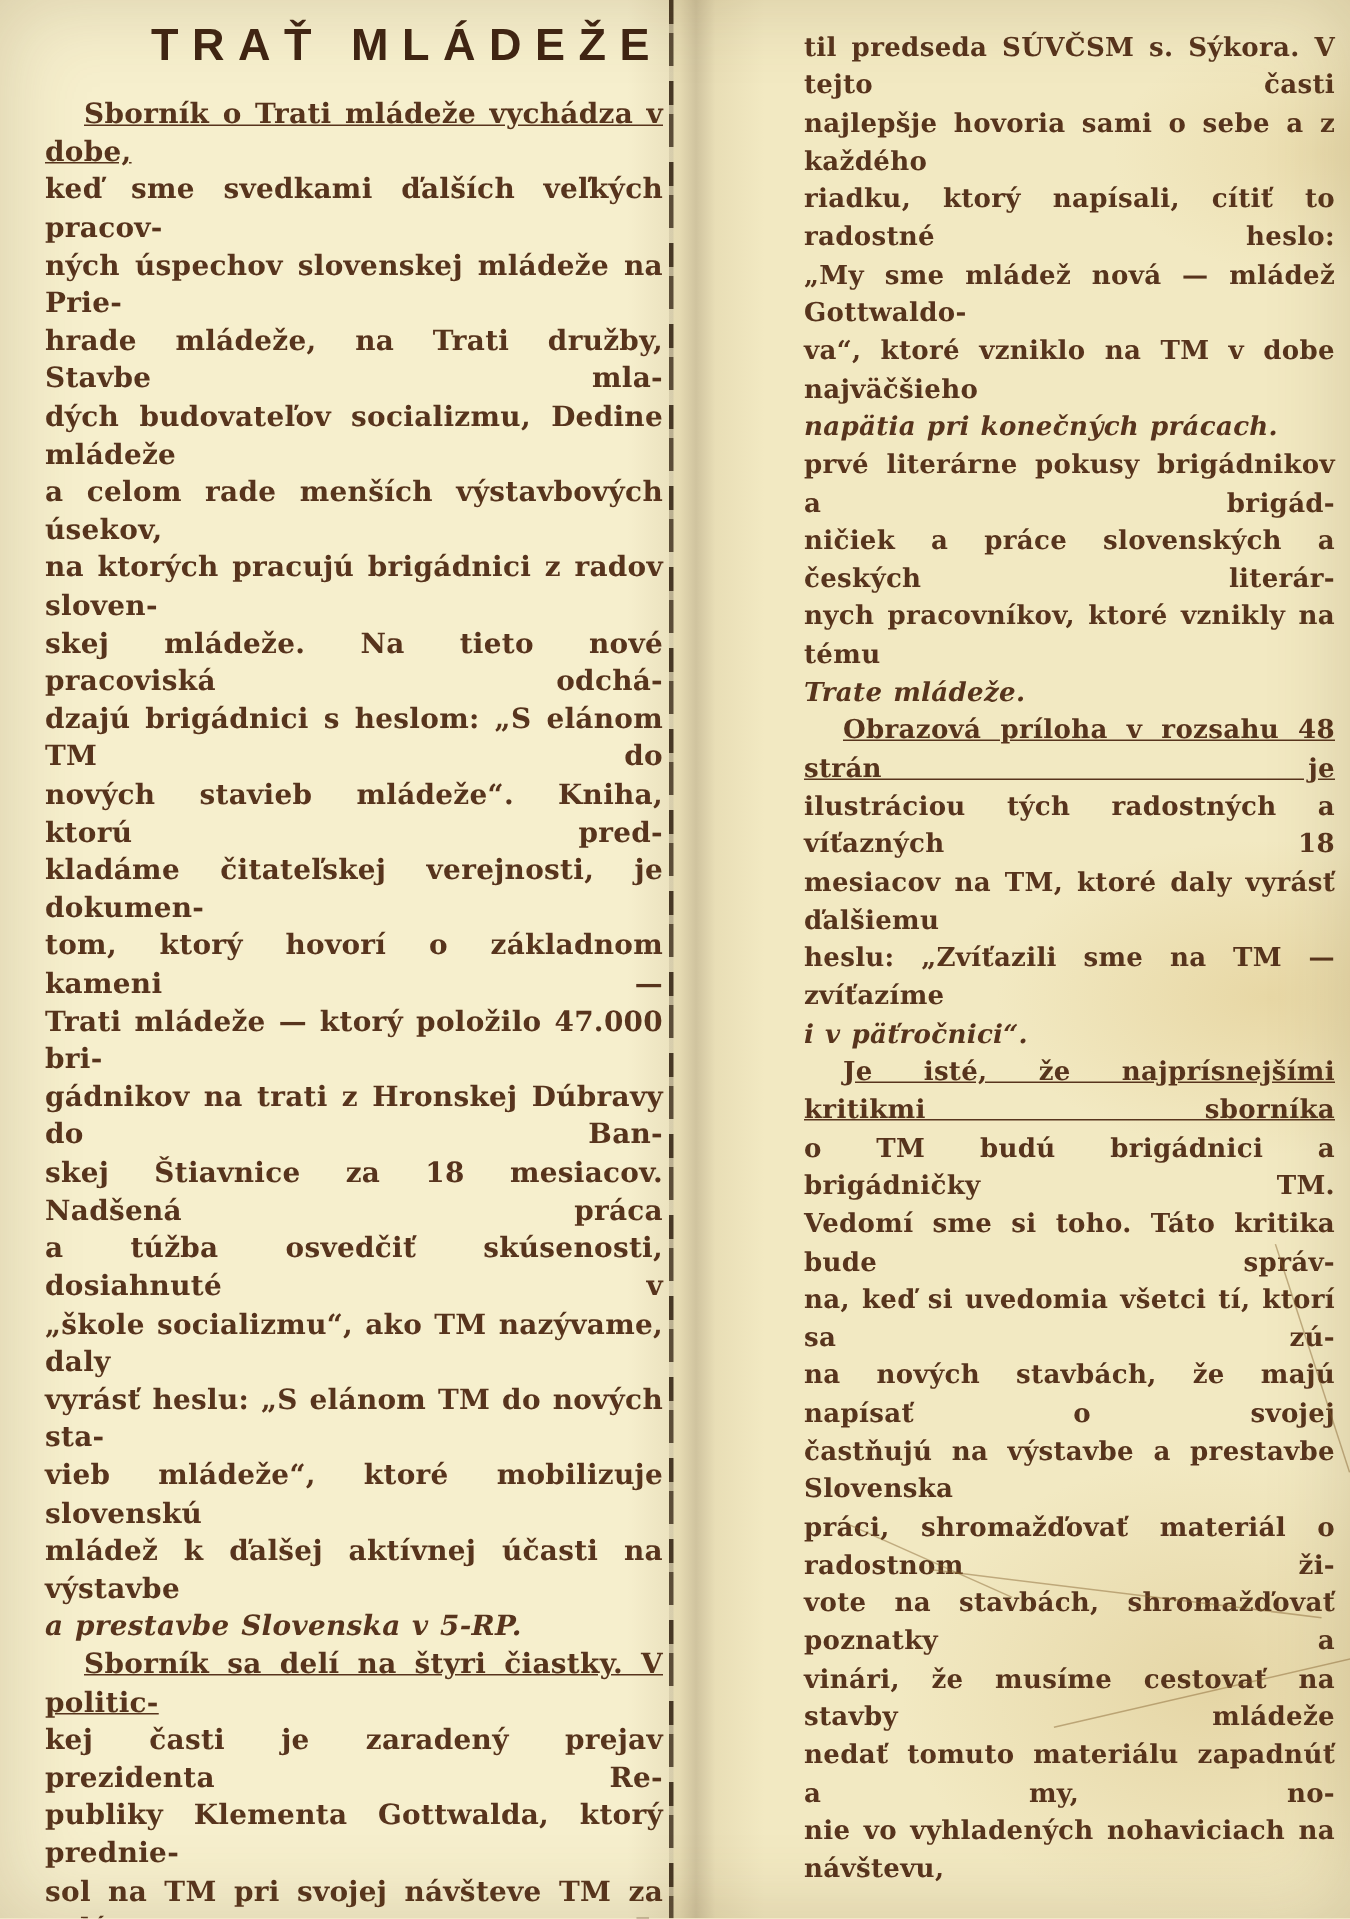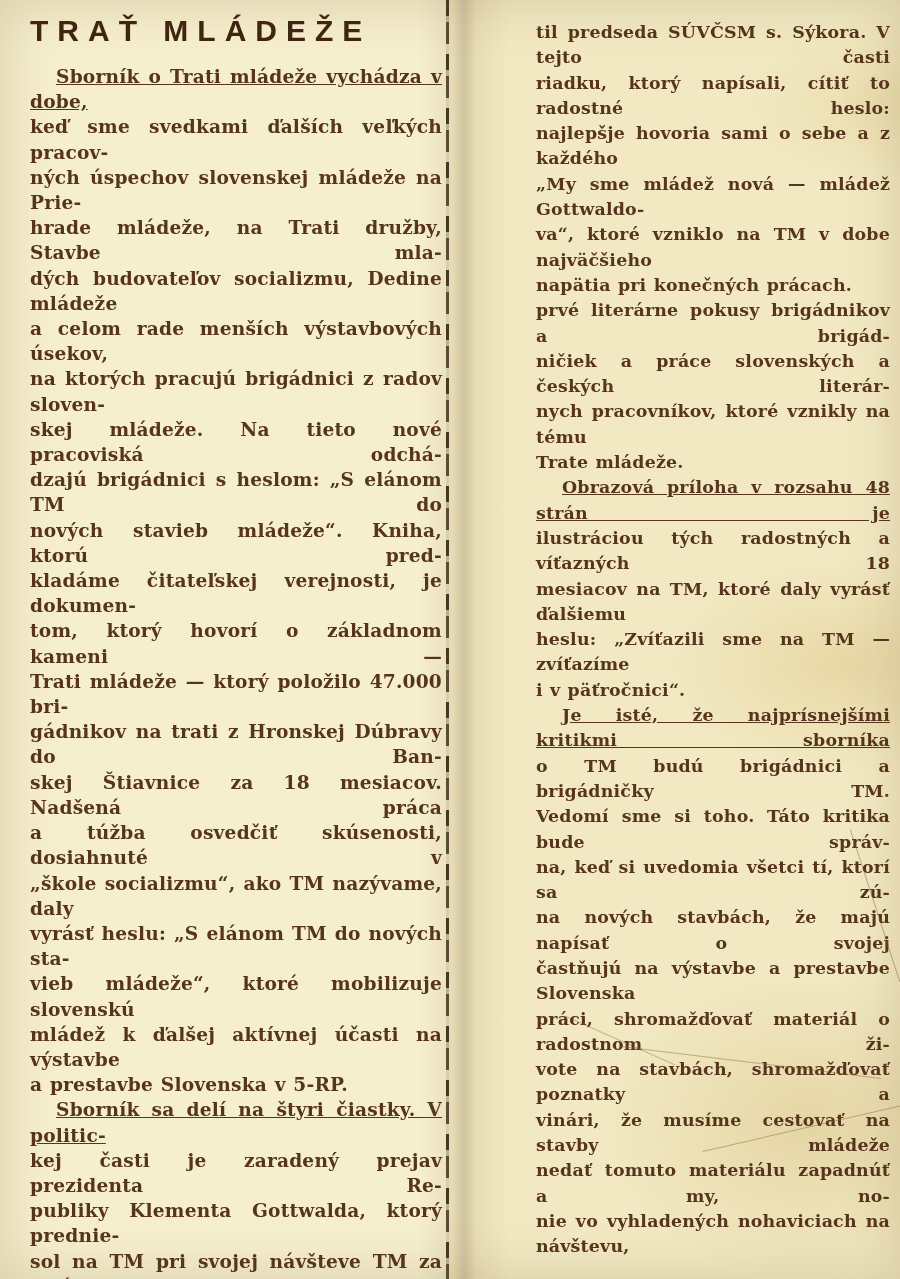--- a/index.html
+++ b/index.html
@@ -18,30 +18,30 @@
   .gutter{position:absolute;left:418px;top:0;bottom:0;width:92px;
         background:linear-gradient(90deg, rgba(120,90,40,0) 0%, rgba(120,90,40,.10) 38%,
                    rgba(70,45,18,.20) 50%, rgba(120,90,40,.08) 64%, rgba(120,90,40,0) 100%);}
   .fold{position:absolute;left:446px;top:0;bottom:0;width:3px;
         background:repeating-linear-gradient(180deg,
           rgba(42,26,10,.85) 0 16px, rgba(42,26,10,.25) 16px 22px,
           rgba(42,26,10,.75) 22px 44px, rgba(42,26,10,.10) 44px 54px);}
   .vignette{position:absolute;inset:0;pointer-events:none;
         box-shadow:inset 0 0 55px rgba(110,80,35,.22);}
   
-  .title{position:absolute;left:30px;top:14px;width:412px;text-align:left;
+  .title{position:absolute;left:30px;top:14px;width:412px;text-align:right;
         font-family:"Liberation Sans", sans-serif;font-weight:bold;
         font-size:30px;letter-spacing:9px;color:var(--title-ink,#3f2413);}
   
   .col{position:absolute;color:var(--ink,#57341d);font-weight:bold;
         letter-spacing:.2px;word-spacing:1px;}
   .col-left{left:30px;top:64px;width:412px;font-size:18.6px;line-height:25.2px;}
   .col-right{left:536px;top:20px;width:354px;font-size:17.4px;line-height:25.3px;}
   .line{text-align:justify;text-align-last:justify;}
-  .line.last{text-align-last:left;}
+  .line.last{text-align-last:left;font-style:italic;}
   .line.indent{text-indent:26px;text-decoration:underline;}
   
   .crease{position:absolute;height:0;border-top:1px solid rgba(130,95,45,.45);}
   .crease.c1{left:620px;top:1062px;width:262px;transform:rotate(7deg);}
   .crease.c2{left:700px;top:1128px;width:205px;transform:rotate(-13deg);}
   .crease.c3{left:795px;top:905px;width:160px;transform:rotate(72deg);}
   .crease.c4{left:560px;top:1040px;width:120px;transform:rotate(24deg);}
 </style>
 </head>
 <body>
@@ -82,22 +82,22 @@
         <div class="line">kej časti je zaradený prejav prezidenta Re-</div>
         <div class="line">publiky Klementa Gottwalda, ktorý prednie-</div>
         <div class="line">sol na TM pri svojej návšteve TM za osláv 5.</div>
       </div>
     </div>
 
   <div class="col col-right">
     <div>
         <div>
           <div class="line">til predseda SÚVČSM s. Sýkora. V tejto časti</div>
+          <div class="line">najlepšje hovoria sami o sebe a z každého</div>
           <div class="line">riadku, ktorý napísali, cítiť to radostné heslo:</div>
-          <div class="line">najlepšje hovoria sami o sebe a z každého</div>
           <div class="line">„My sme mládež nová — mládež Gottwaldo-</div>
           <div class="line">va“, ktoré vzniklo na TM v dobe najväčšieho</div>
           <div class="line last">napätia pri konečných prácach.</div>
         </div>
         <div>
           <div class="line">prvé literárne pokusy brigádnikov a brigád-</div>
           <div class="line">ničiek a práce slovenských a českých literár-</div>
           <div class="line">nych pracovníkov, ktoré vznikly na tému</div>
           <div class="line last">Trate mládeže.</div>
         </div>

